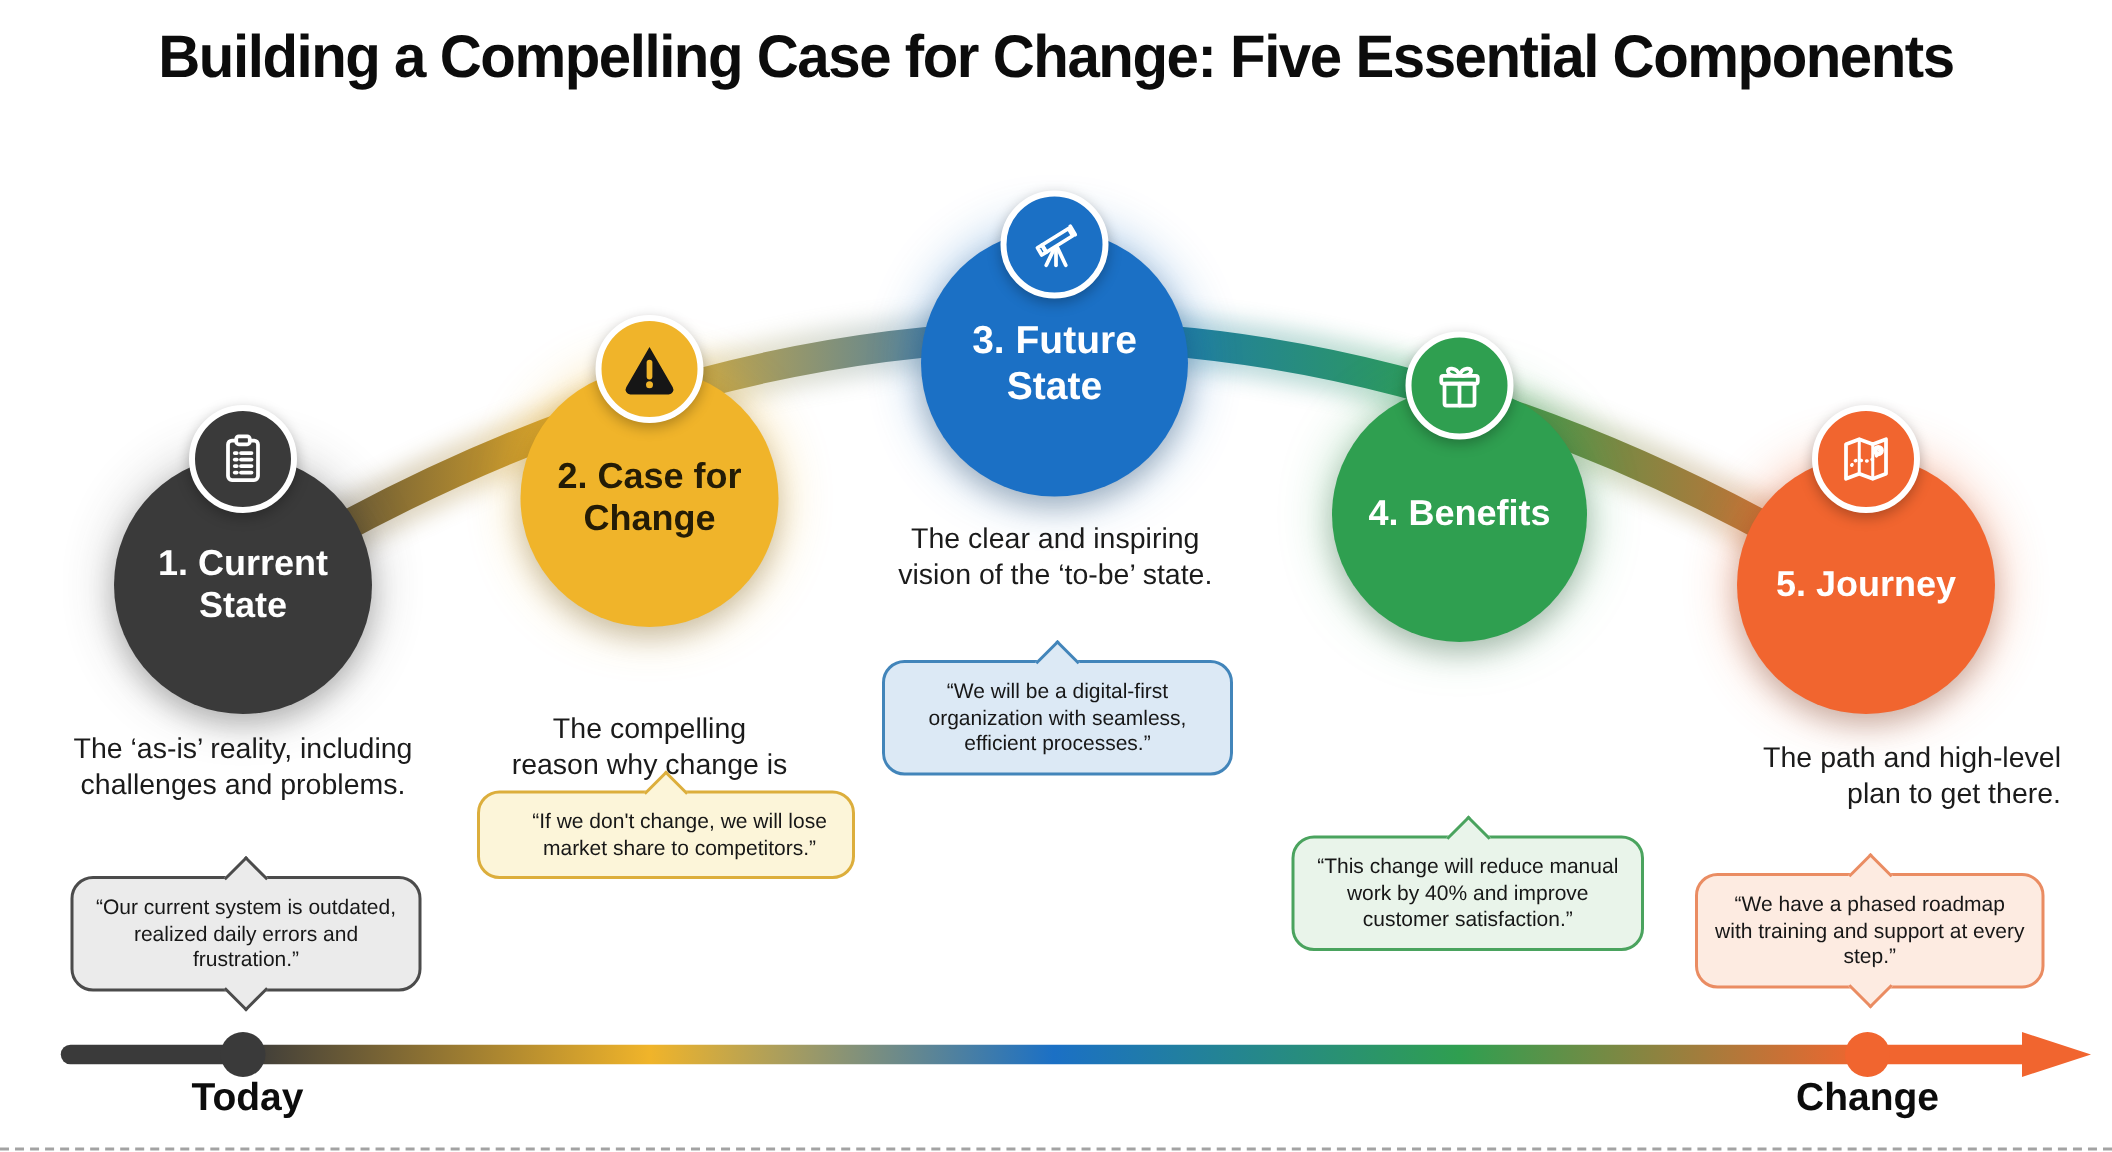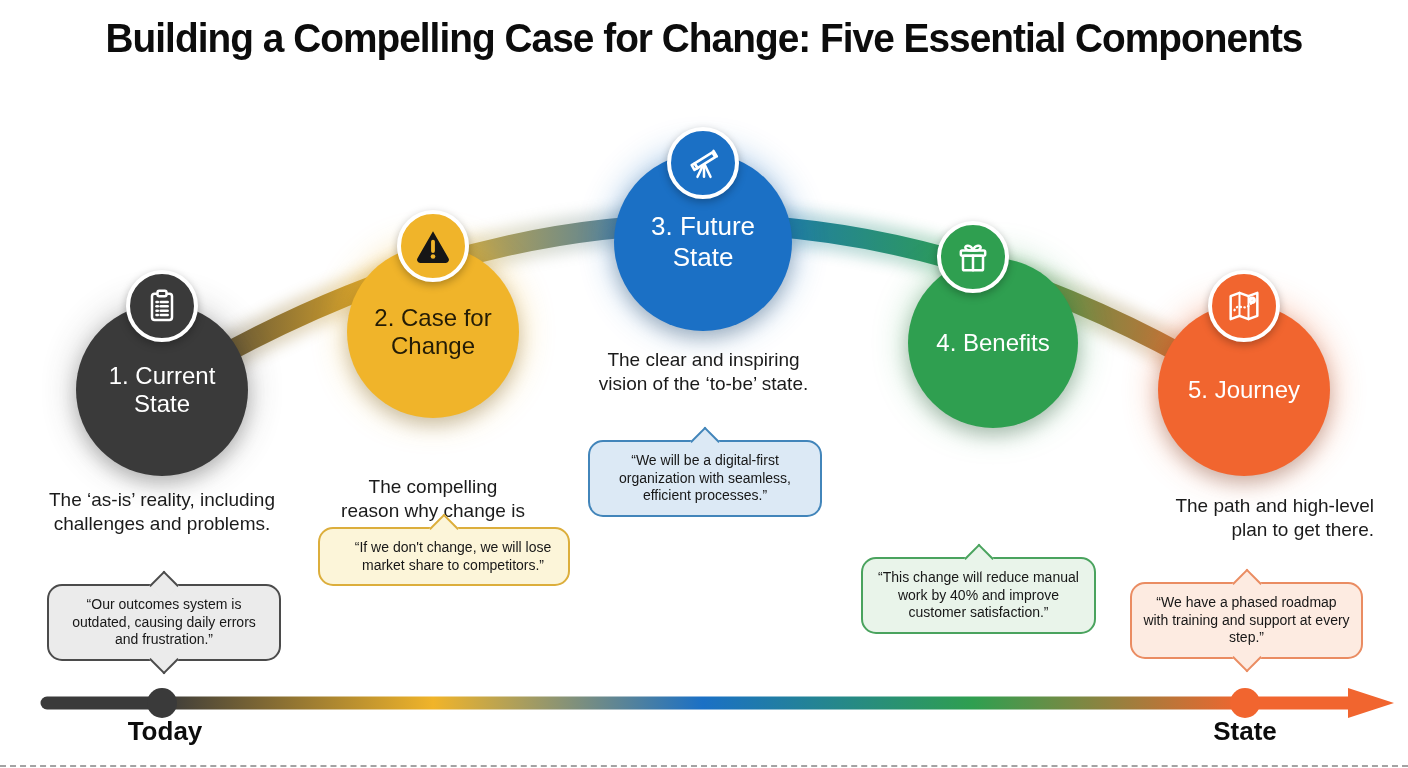--- a/index.html
+++ b/index.html
@@ -19,21 +19,21 @@
   .step2{--c:#f0b42a;--glow:rgba(240,180,42,.45);--bfill:#fcf5d9;--bline:#dcae3c;}
   .step3{--c:#1b70c5;--glow:rgba(27,112,197,.45);--bfill:#dcead5;--bfill:#dce9f5;--bline:#4285ba;}
   .step4{--c:#2f9f50;--glow:rgba(47,159,80,.40);--bfill:#e9f4ea;--bline:#4aa35e;}
   .step5{--c:#f1652f;--glow:rgba(241,101,47,.45);--bfill:#fdebe1;--bline:#ea8c62;}
 
   .circle{
     position:absolute;border-radius:50%;background:var(--c);z-index:2;
     display:flex;align-items:center;justify-content:center;text-align:center;
     box-shadow:0 8px 18px rgba(0,0,0,.18), 0 0 34px var(--glow);
   }
-  .circle-label{font-size:24px;font-weight:400;color:#ffffff;line-height:1.18;padding:0 20px;}
+  .circle-label{font-size:24px;font-weight:700;color:#ffffff;line-height:1.18;padding:0 20px;}
   .step2 .circle-label{color:#241c06;}
   .step3 .circle-label{font-size:26px;}
 
   .badge{
     position:absolute;width:64px;height:64px;border-radius:50%;z-index:4;
     background:var(--c);border:4px solid #ffffff;
     box-shadow:0 3px 9px rgba(0,0,0,.28);
     display:flex;align-items:center;justify-content:center;
   }
   .badge svg{display:block;}
@@ -110,21 +110,21 @@
         <line x1="11.2" y1="12.2" x2="15.4" y2="12.2"></line>
       <line x1="8.7" y1="14.8" x2="9.5" y2="14.8"></line>
         <line x1="11.2" y1="14.8" x2="15.4" y2="14.8"></line>
       <line x1="8.7" y1="17.4" x2="9.5" y2="17.4"></line>
         <line x1="11.2" y1="17.4" x2="15.4" y2="17.4"></line>
     </svg>
   </div>
   <div class="desc" style="left:42px;top:488px;width:240px;">The ‘as-is’ reality, including challenges and problems.</div>
   <div class="bubble step1" style="left:47px;top:584px;width:210px;">
     <span class="tip tip-up"></span>
-    <span>“Our outcomes system is outdated, causing daily errors and frustration.”</span>
+    <span>“Our current system is outdated, realized daily errors and frustration.”</span>
     <span class="tip tip-down"></span>
   </div>
 
   <div class="circle step2" style="left:347px;top:246px;width:172px;height:172px;justify-content:flex-end;">
     <span class="circle-label">2. Case for Change</span>
   </div>
   <div class="badge step2" style="left:397px;top:210px;">
     <svg width="40" height="40" viewBox="0 0 24 24">
       <path d="M12 3.2 L21.3 19.3 a1.9 1.9 0 0 1 -1.65 2.85 H4.35 a1.9 1.9 0 0 1 -1.65 -2.85 Z" fill="#161616"></path>
       <line x1="12" y1="9.4" x2="12" y2="15" stroke="#f0b42a" stroke-width="2.3" stroke-linecap="round"></line>
@@ -149,21 +149,21 @@
       <path d="M12.6 13.6 L12.6 20.3"></path>
       <path d="M13.2 13.3 L16.5 20.3"></path>
     </svg>
   </div>
   <div class="desc" style="left:586px;top:348px;width:235px;">The clear and inspiring vision of the ‘to-be’ state.</div>
   <div class="bubble step3" style="left:588px;top:440px;width:210px;">
     <span class="tip tip-up"></span>
     <span>“We will be a digital-first organization with seamless, efficient processes.”</span>
   </div>
 
-  <div class="circle step4" style="left:908px;top:258px;width:170px;height:170px;">
+  <div class="circle step4" style="left:888px;top:258px;width:170px;height:170px;">
     <span class="circle-label">4. Benefits</span>
   </div>
   <div class="badge step4" style="left:937px;top:221px;">
     <svg width="40" height="40" viewBox="0 0 24 24" fill="none" stroke="#ffffff" stroke-width="1.5" stroke-linecap="round" stroke-linejoin="round">
       <rect x="6" y="11.2" width="12" height="8.8" rx="0.8"></rect>
       <rect x="4.7" y="8.1" width="14.6" height="3.1" rx="0.8"></rect>
       <line x1="12" y1="11.2" x2="12" y2="20"></line>
       <path d="M12 8 C10.8 4.4 6.6 4.8 7.5 6.7 C8.2 8.1 10.5 8.2 12 8 Z"></path>
       <path d="M12 8 C13.2 4.4 17.4 4.8 16.5 6.7 C15.8 8.1 13.5 8.2 12 8 Z"></path>
     </svg>
@@ -187,16 +187,16 @@
     </svg>
   </div>
   <div class="desc" style="left:1154px;top:494px;width:220px;text-align:right;">The path and high-level plan to get there.</div>
   <div class="bubble step5" style="left:1130px;top:582px;width:209px;">
     <span class="tip tip-up"></span>
     <span>“We have a phased roadmap with training and support at every step.”</span>
     <span class="tip tip-down"></span>
   </div>
 
   <div class="tl-label" style="left:105px;top:716px;">Today</div>
-  <div class="tl-label" style="left:1185px;top:716px;">State</div>
+  <div class="tl-label" style="left:1185px;top:716px;">Change</div>
 
   <div class="bottom-artifact"></div>
 </div>
 
 </body></html>

